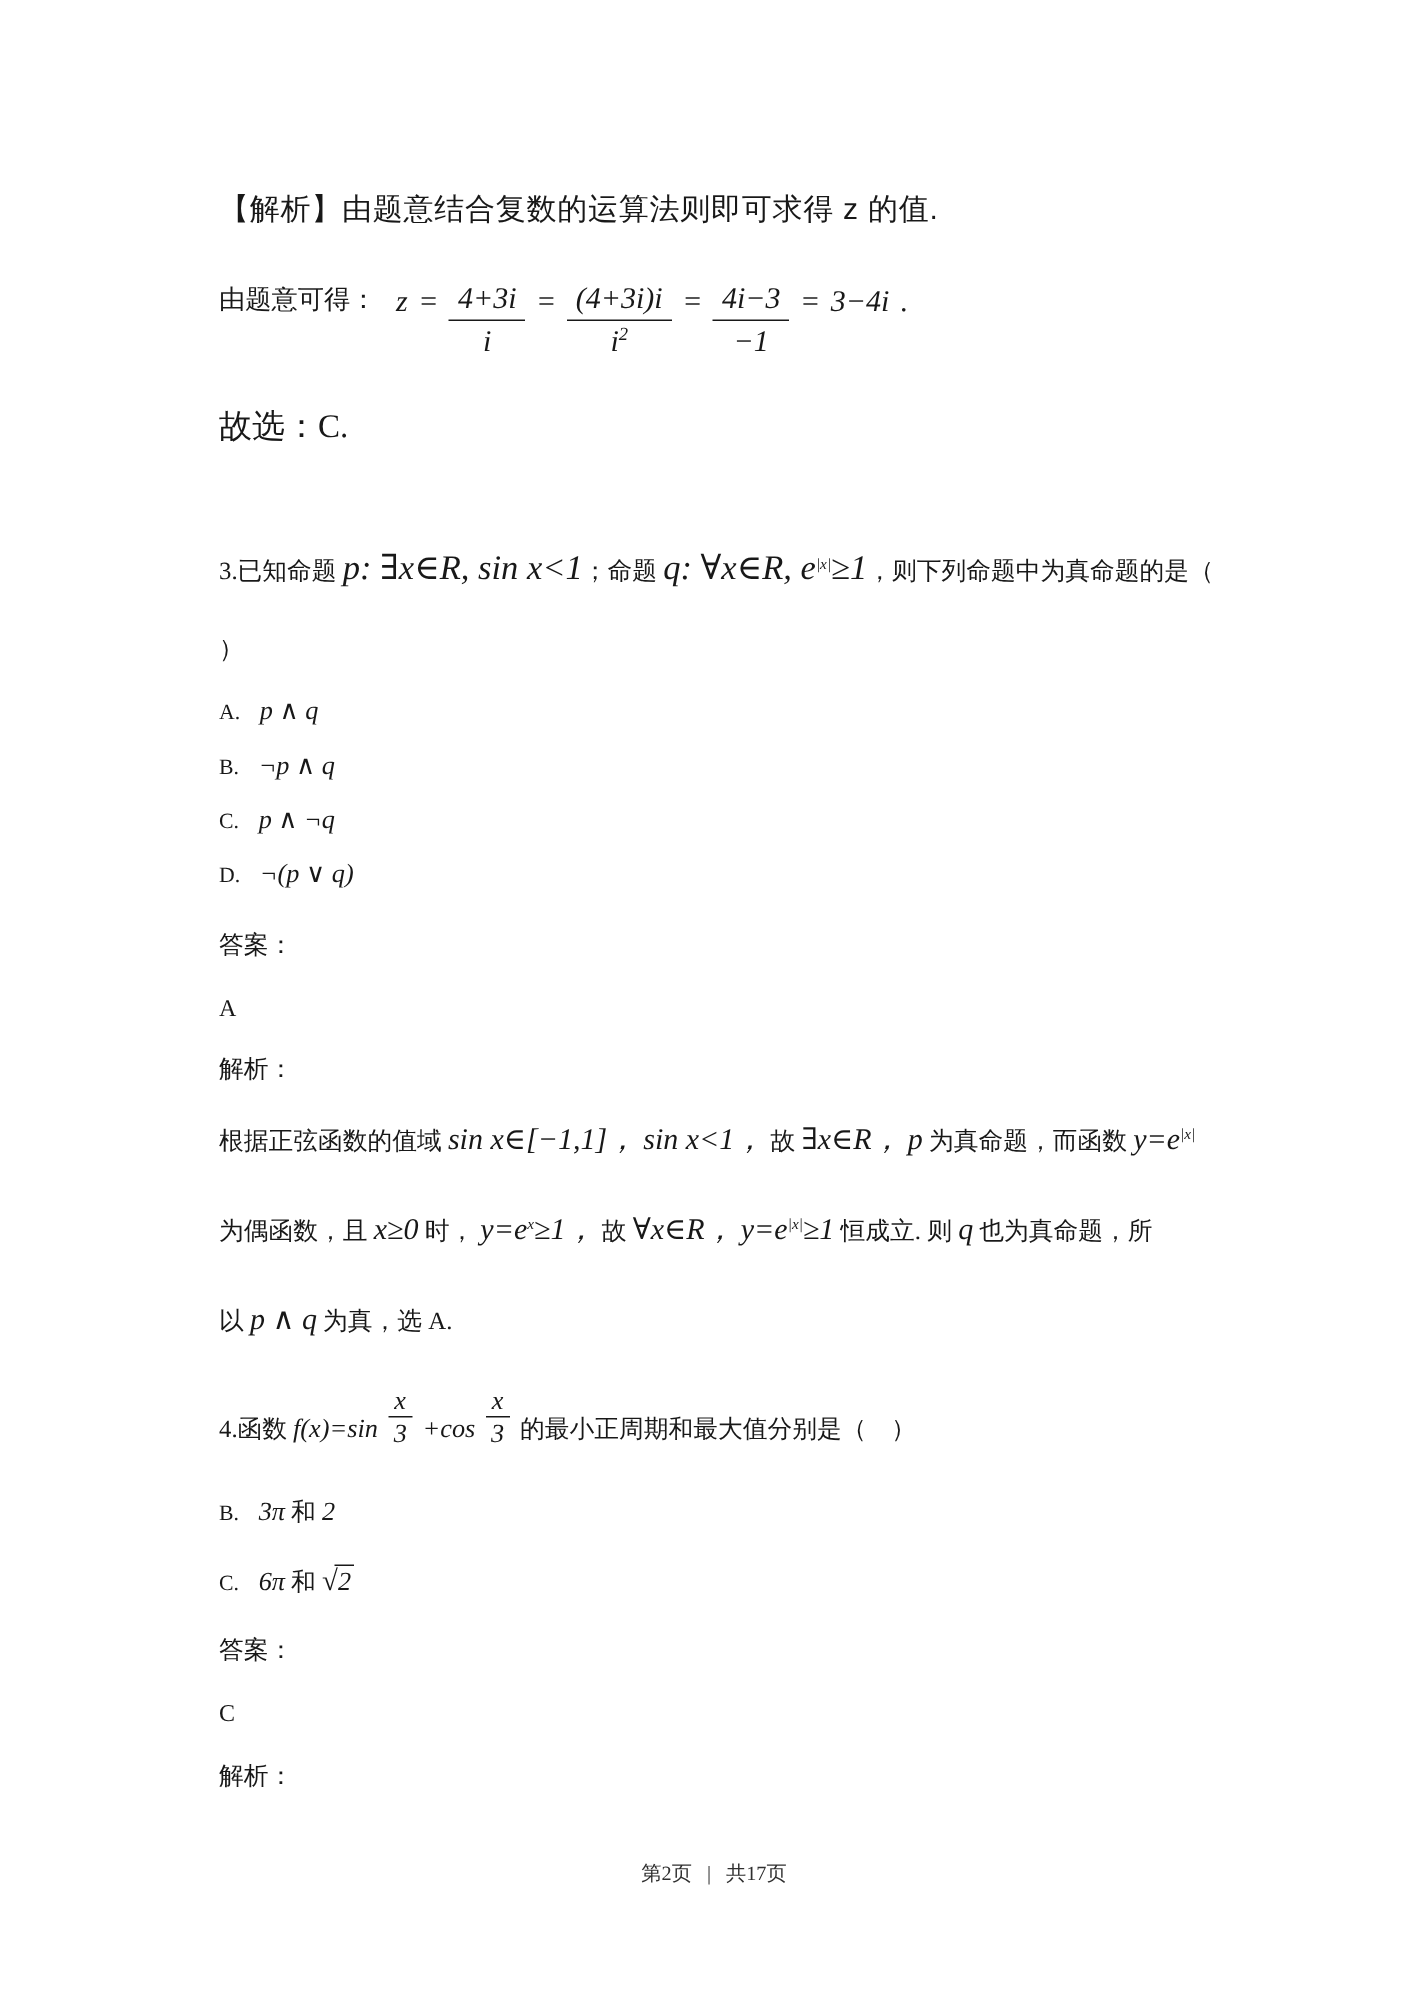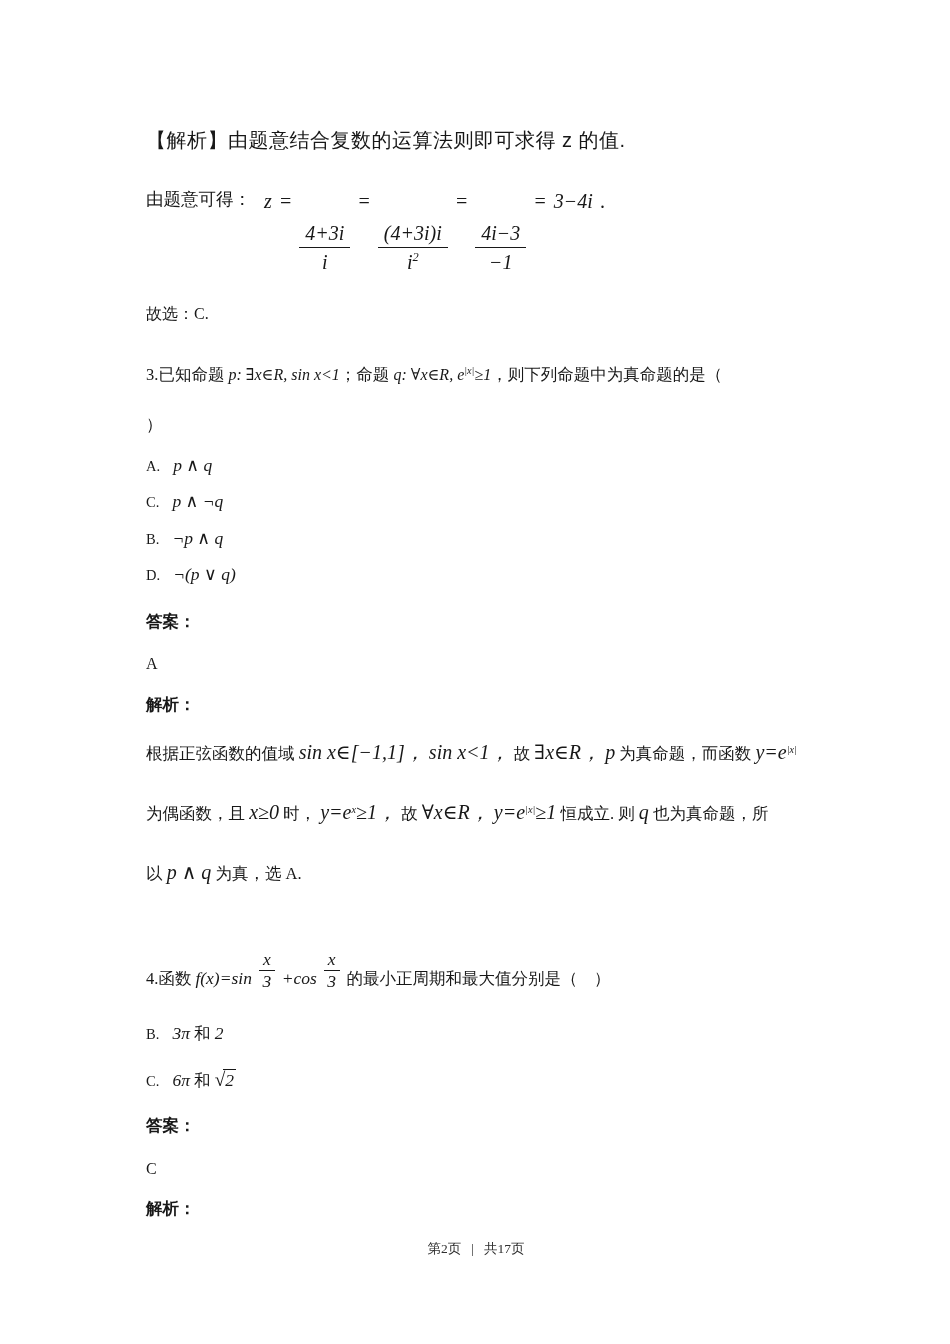--- a/index.html
+++ b/index.html
@@ -21,35 +21,35 @@
     font-family: "Liberation Sans", "DejaVu Sans", sans-serif;
     margin-bottom: 32px;
   }
 
   .derivation {
     display: flex; align-items: flex-start; gap: 7px;
     font-size: 20px; margin-bottom: 28px;
   }
   .derivation .label { font-size: 17.5px; margin-right: 6px; }
   .frac { display: inline-block; text-align: center; line-height: 1.2; }
-  .frac .num { display: block; border-bottom: 1.5px solid #181818; padding: 0 6px 2px; margin-top: 34px; }
+  .frac .num { display: block; border-bottom: 1.5px solid #181818; padding: 0 6px 2px; }
   .frac .den { display: block; padding-top: 2px; }
 
-  .conclusion { font-size: 16px; margin-bottom: 38px; }
+  .conclusion { font-size: 22px; margin-bottom: 62px; }
 
   .q-intro { margin-bottom: 26px; }
-  .q-intro .math { font-size: 16px; }
+  .q-intro .math { font-size: 23px; }
   .close-paren { margin-bottom: 16px; }
 
   .option { margin-bottom: 11px; }
   .option .opt-label { font-size: 14.5px; margin-right: 9px; }
   .option .math { font-size: 17.5px; }
   .option-d { margin-top: 8px; margin-bottom: 22px; }
 
-  .meta-line { margin-bottom: 19px; font-weight: bold; }
+  .meta-line { margin-bottom: 19px; }
   .answer-line { margin-bottom: 17px; font-size: 16px; }
 
   .analysis-line { margin-bottom: 27px; line-height: 1.65; }
   .analysis-line .math { font-size: 20px; }
 
   .q4-intro {
     display: flex; align-items: flex-end; flex-wrap: nowrap; gap: 4px;
     margin: 6px 0 30px 0; font-size: 16.5px;
   }
   .q4-intro .math { font-size: 17.5px; }
@@ -109,26 +109,26 @@
     <span class="math">p: ∃x∈R, sin x&lt;1</span><span class="cn">；命题</span>
     <span class="math">q: ∀x∈R, e</span><sup>|x|</sup><span class="math">≥1</span><span class="cn">，则下列命题中为真命题的是（</span>
   </p>
   <p class="line close-paren">）</p>
 
   <div class="line option">
     <span class="cn opt-label">A.</span>
     <span class="math">p ∧ q</span>
   </div>
   <div class="line option">
+    <span class="cn opt-label">B.</span>
+    <span class="math">¬p ∧ q</span>
+  </div>
+  <div class="line option">
     <span class="cn opt-label">C.</span>
     <span class="math">p ∧ ¬q</span>
-  </div>
-  <div class="line option">
-    <span class="cn opt-label">B.</span>
-    <span class="math">¬p ∧ q</span>
   </div>
   <div class="line option option-d">
     <span class="cn opt-label">D.</span>
     <span class="math">¬(p ∨ q)</span>
   </div>
 
   <p class="line meta-line">答案：</p>
   <p class="line answer-line">A</p>
   <p class="line meta-line">解析：</p>
 

